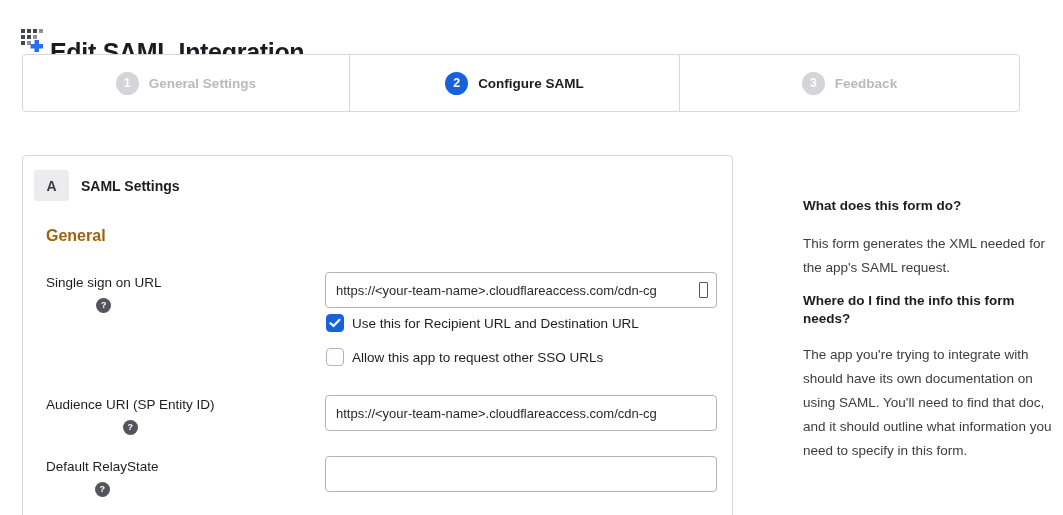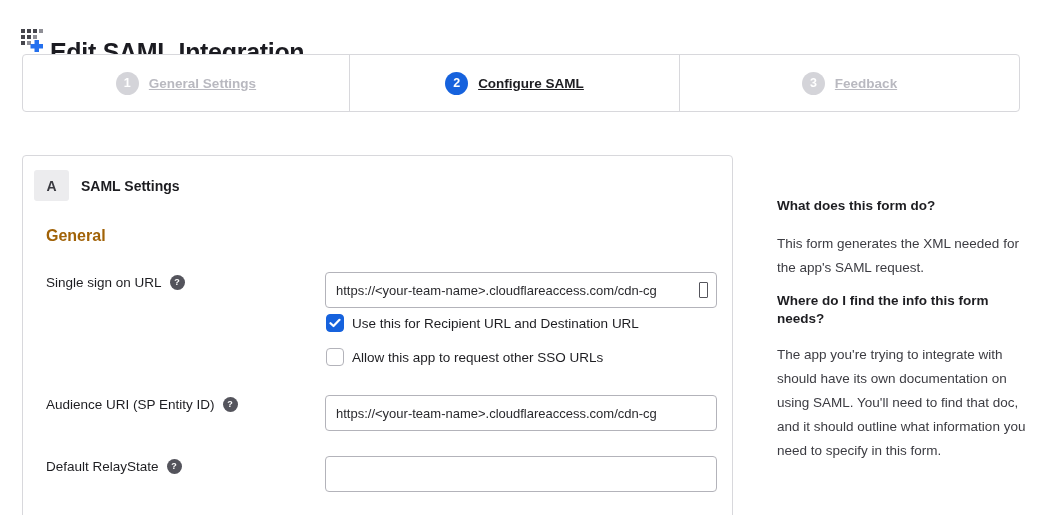--- a/index.html
+++ b/index.html
@@ -35,21 +35,21 @@
   .step-1 { width: 327px; border-right: 1px solid #d8d8dc; }
   .step-2 { width: 330px; border-right: 1px solid #d8d8dc; }
   .step-3 { flex: 1; }
   .step-circle {
     width: 23px; height: 23px; border-radius: 50%;
     display: flex; align-items: center; justify-content: center;
     font-size: 12.5px; font-weight: 700; color: #ffffff;
     background: #d4d4d9;
   }
   .step.active .step-circle { background: #1662dd; }
-  .step-label { font-size: 13.5px; font-weight: 700; color: #b9b9c0; text-decoration: underline; }
+  .step-label { font-size: 13.5px; font-weight: 700; color: #b9b9c0; }
   .step.active .step-label { color: #1d1d21; }
 
   
   .form-card {
     position: absolute; left: 22px; top: 155px; width: 711px; height: 390px;
     border: 1px solid #d8d8dc; border-radius: 4px; background: #fff;
   }
   .section-badge {
     position: absolute; left: 11px; top: 14px; width: 35px; height: 31px;
     background: #ececee; border-radius: 3px;
@@ -61,21 +61,21 @@
     font-size: 14px; font-weight: 700; color: #1d1d21;
   }
   .group-heading {
     position: absolute; left: 23px; top: 71px;
     font-size: 16px; font-weight: 700; color: #a16207;
   }
 
   .field-label {
     position: absolute; left: 23px;
     display: flex; align-items: center; gap: 8px;
-    font-size: 13.5px; color: #1e1e22;
+    font-size: 13.5px; color: #1e1e22; flex-direction: column;
   }
   .help-icon {
     width: 15px; height: 15px; border-radius: 50%;
     background: #54545c; color: #ffffff;
     display: inline-flex; align-items: center; justify-content: center;
     font-size: 9px; font-weight: 700; line-height: 1;
   }
   .field-input {
     position: absolute; left: 302px; width: 392px; height: 36px;
     border: 1px solid #b3b3ba; border-radius: 4px; background: #fff;
@@ -105,21 +105,21 @@
   .checkbox.checked .tick { display: block; }
   .checkbox-label { font-size: 13.5px; color: #1e1e22; }
 
   .helper-text {
     position: absolute; left: 303px; top: 339px;
     font-size: 13.5px; color: #6e6e78;
   }
 
   
   .help-sidebar {
-    position: absolute; left: 777px; top: 197px; width: 252px;
+    position: absolute; left: 803px; top: 197px; width: 252px;
   }
   .help-heading {
     font-size: 13.5px; font-weight: 700; color: #1d1d21; line-height: 18px;
   }
   .help-para {
     font-size: 13.5px; color: #3c3c42; line-height: 24px;
   }
   .help-heading.h1 { margin-bottom: 17px; }
   .help-para.p1   { margin-bottom: 12px; }
   .help-heading.h2 { margin-bottom: 15px; }

